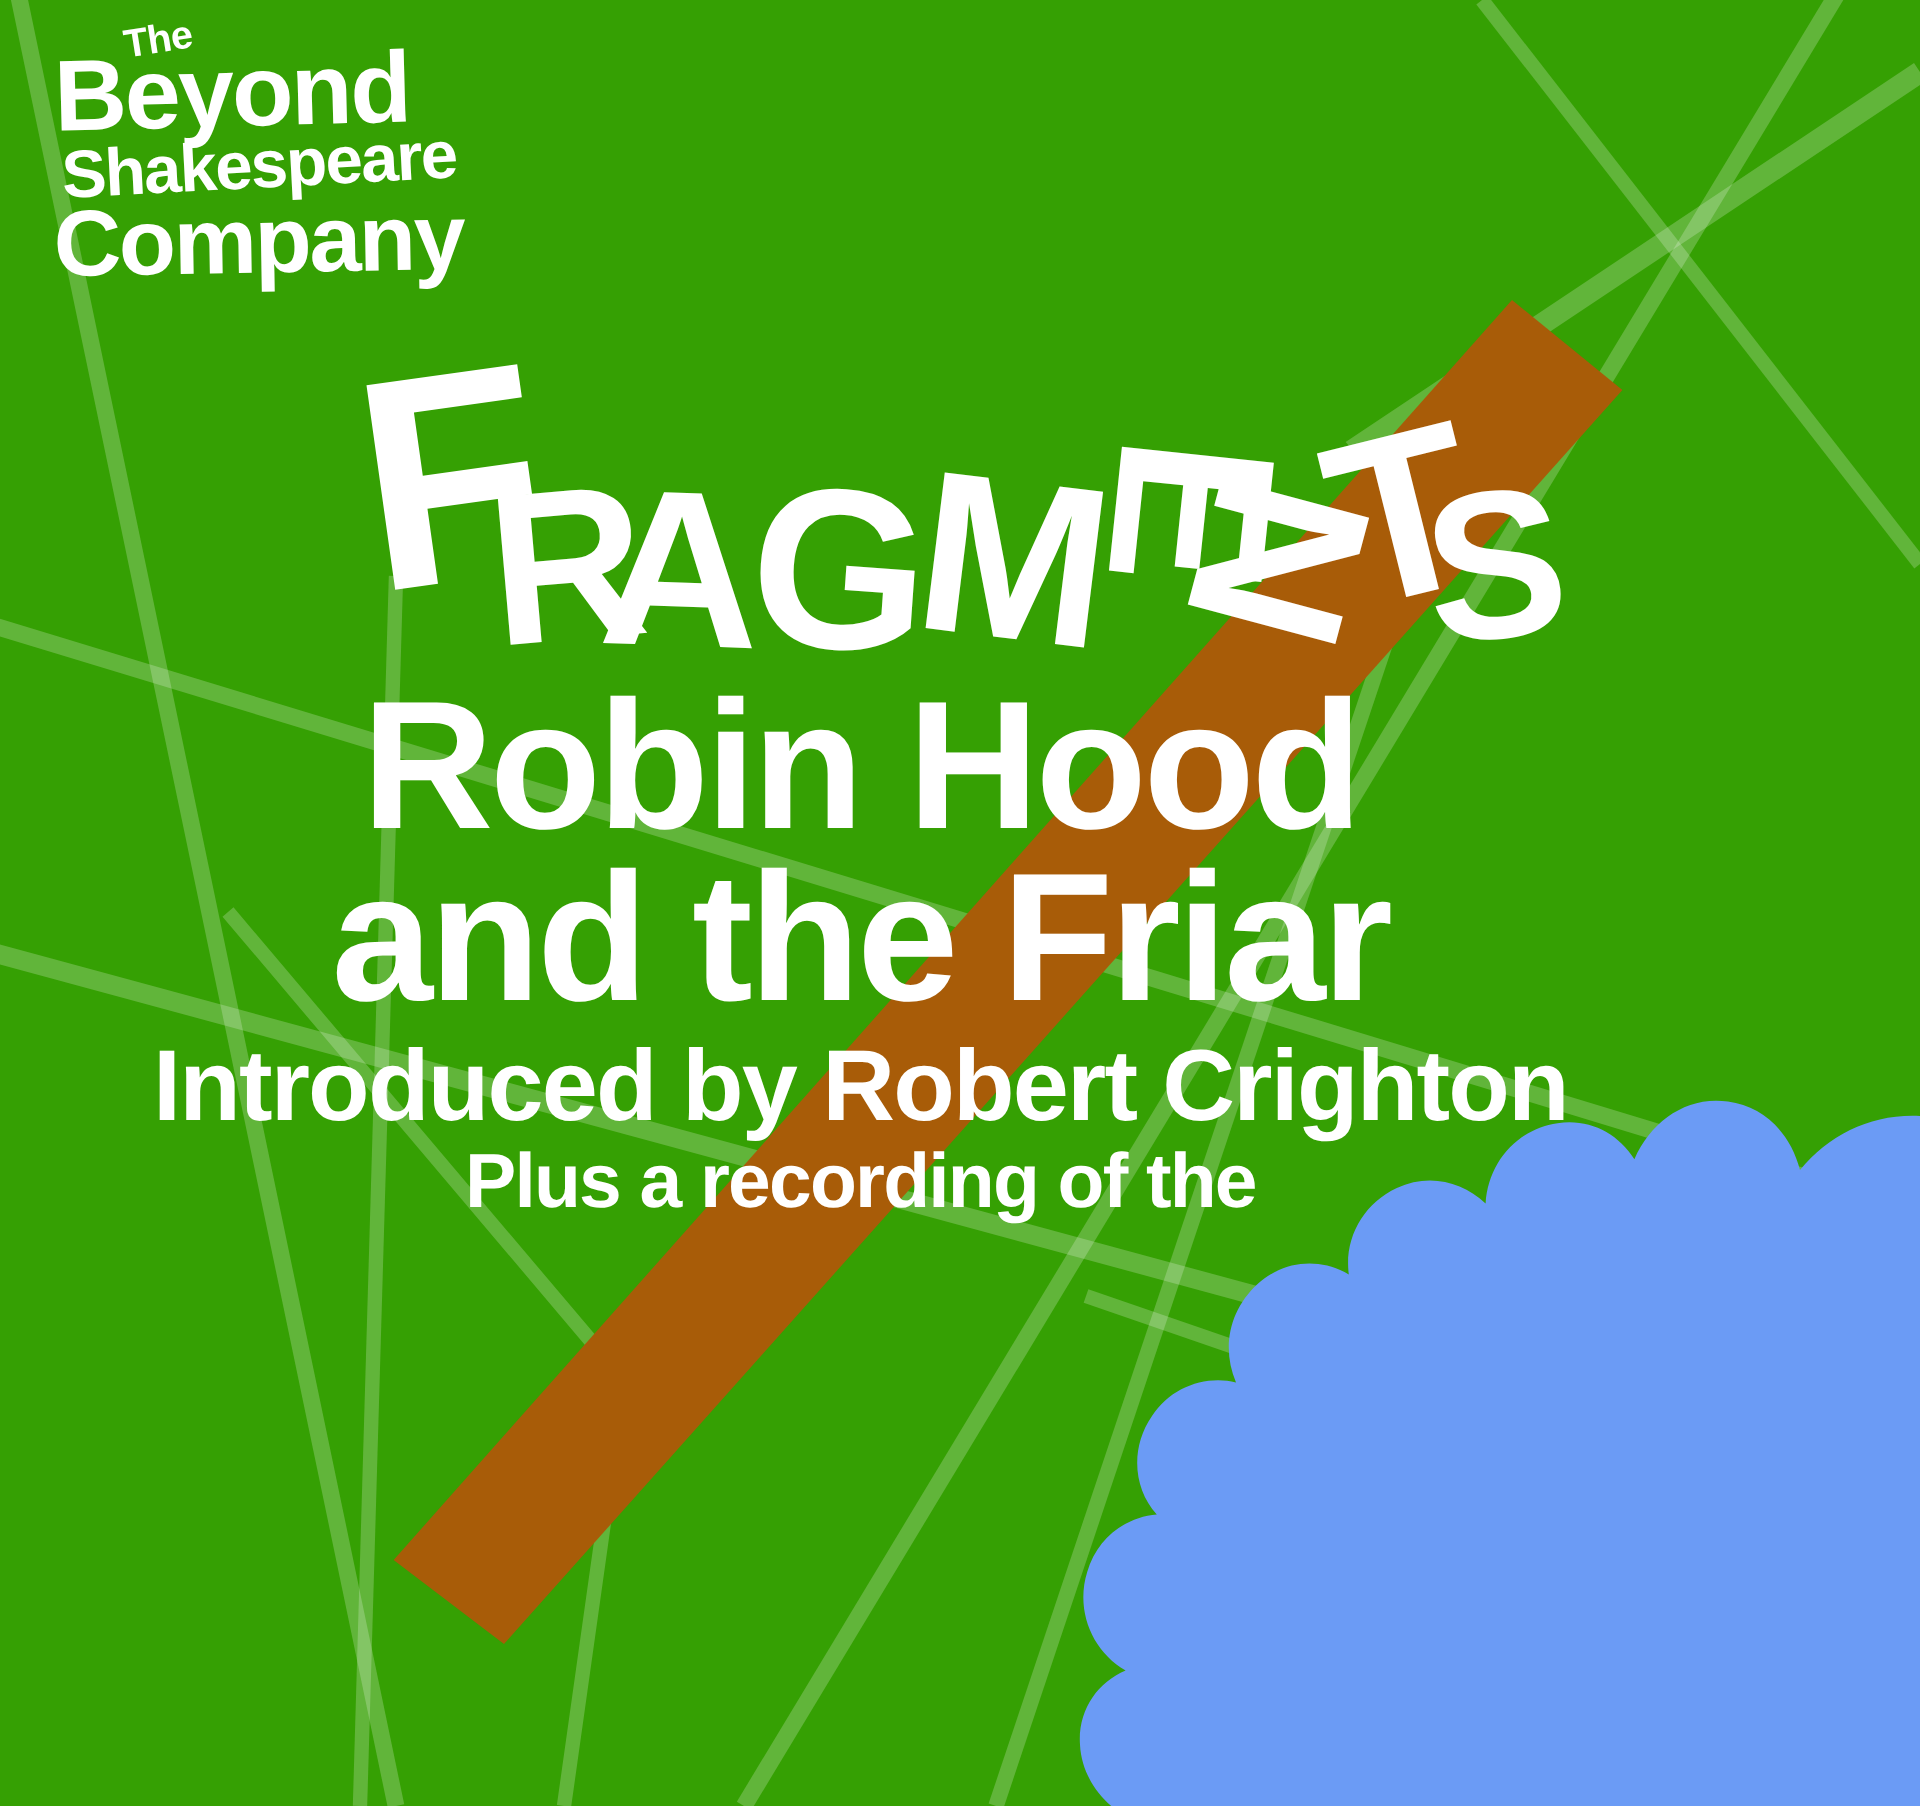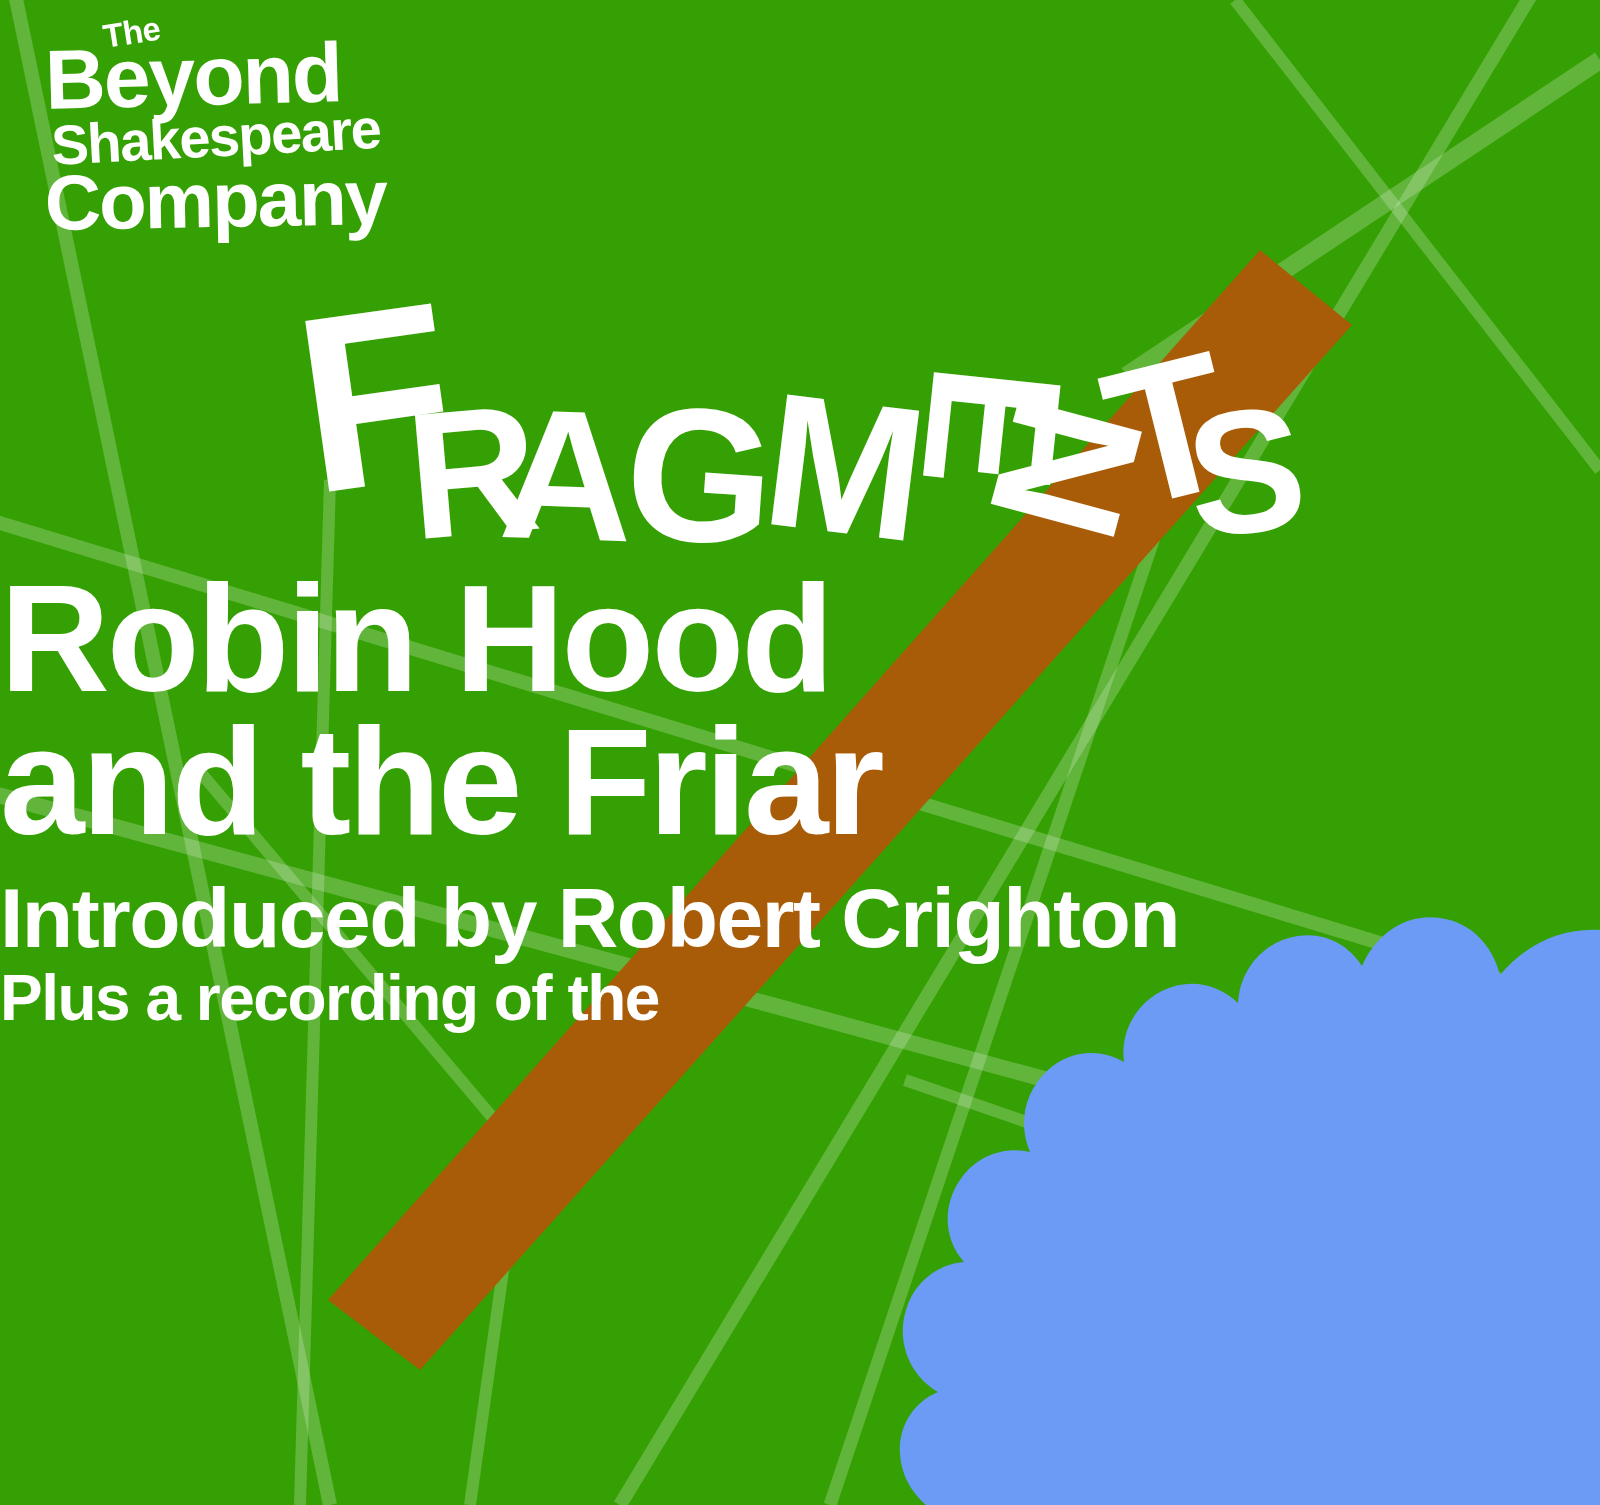--- a/index.html
+++ b/index.html
@@ -106,20 +106,21 @@
     line-height: 0.82;
     white-space: pre;
   }
 
   
   .title-block {
     position: absolute;
     left: 0;
     top: 560px;
     width: 1434px;
+    text-align: center;
     color: #ffffff;
   }
   .title-line {
     display: block;
     font-weight: 700;
     color: #ffffff;
     line-height: 1.03;
     letter-spacing: -1px;
     white-space: nowrap;
   }
@@ -132,21 +133,21 @@
     letter-spacing: -3px;
     margin-top: -14px;
   }
   .sub-1 {
     font-size: 98px;
     margin-top: -4px;
     letter-spacing: -2px;
   }
   .sub-2 {
     font-size: 84px;
-    margin-top: 16px;
+    margin-top: 2px;
     letter-spacing: -1.5px;
   }
   .sub-3 {
     font-size: 64px;
     margin-top: 4px;
     letter-spacing: -1.5px;
   }
   .sub-4 {
     font-size: 84px;
     margin-top: 4px;

